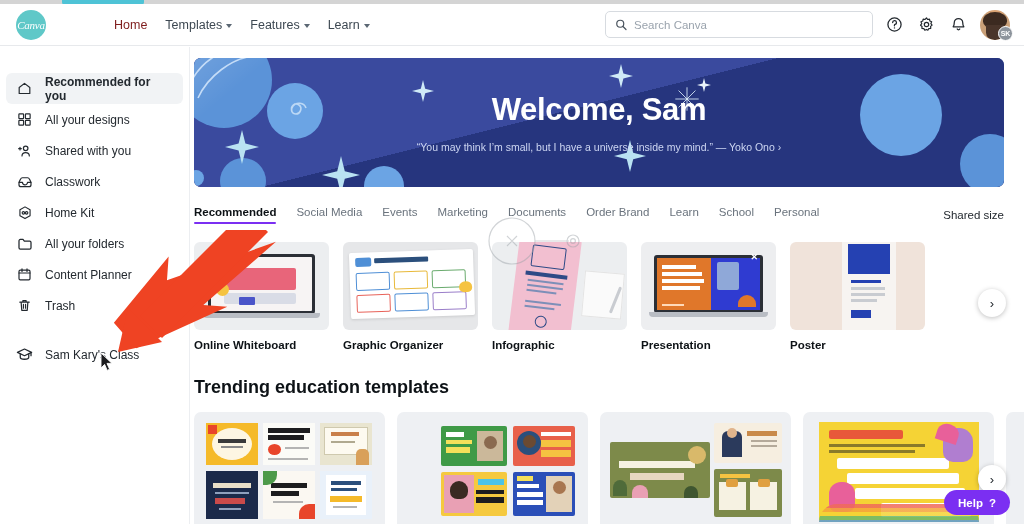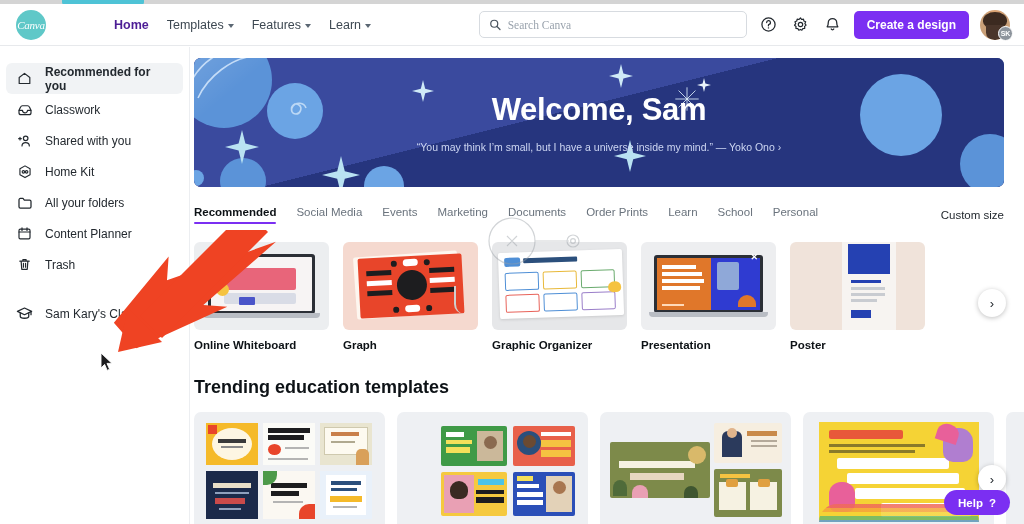--- a/index.html
+++ b/index.html
@@ -30,29 +30,29 @@
   }
   .logo span {
     font-family:"Liberation Serif", serif;
     font-style:italic; color:#fff; font-size:11px; letter-spacing:-0.2px;
   }
   .nav { display:flex; align-items:center; gap:18px; margin-left:24px; }
   .nav-item {
     font-size:12.5px; color:#3d4852; white-space:nowrap;
     display:flex; align-items:center; gap:4px; cursor:pointer;
   }
-  .nav-item.active { font-weight:bold; color:#4c1d95;padding-left:44px; }
+  .nav-item.active { font-weight:normal; color:#7f1d1d;padding-left:44px; }
   .caret {
     width:0;height:0;border-left:3.5px solid transparent;border-right:3.5px solid transparent;
     border-top:4px solid #5b6773; margin-top:2px;
   }
   .header-right { margin-left:auto; display:flex; align-items:center; gap:11px; }
   .search-box {
     width:268px; height:27px; border:1px solid #d7dbe0; border-radius:5px;
-    display:flex; align-items:center; gap:7px; padding:0 9px; background:#fff;font-family:Liberation Serif, serif;
+    display:flex; align-items:center; gap:7px; padding:0 9px; background:#fff;
   }
   .search-box input {
     border:none; outline:none; font-size:11.5px; font-family:inherit;
     color:#0d1216; width:100%; background:transparent;
   }
   .search-box input::placeholder { color:#9aa3ad; }
   .icon-btn {
     width:21px;height:21px;display:flex;align-items:center;justify-content:center;cursor:pointer;
   }
   .cta {
@@ -76,21 +76,21 @@
   }
   .avatar-badge {
     position:absolute; right:-3px; bottom:-1px; width:15px;height:15px;border-radius:50%;
     background:#8d949c; color:#fff; font-size:7px; font-weight:bold;
     display:flex;align-items:center;justify-content:center; border:1.5px solid #fff;
   }
 
   
   .sidebar {
     position:absolute; top:47px; left:0; width:190px; height:477px;
-    background:#fff; border-right:1px solid #eceef1; padding-top:16px;
+    background:#fff; border-right:1px solid #eceef1; padding-top:26px;
   }
   .side-item {
     display:flex; align-items:center; gap:12px;
     height:31px; margin:0 6px; padding:0 10px; border-radius:6px;
     font-size:12px; color:#23292f; cursor:pointer;
   }
   .side-item.active { background:#f1f3f5; font-weight:bold; }
   .side-icon { width:17px;height:17px;flex:0 0 17px;display:flex;align-items:center;justify-content:center;color:#23292f; }
   .side-sep { height:18px; }
 
@@ -221,60 +221,70 @@
         </svg>
       </div>
 
       <div class="icon-btn">
         <svg width="17" height="17" viewBox="0 0 24 24" fill="none" stroke="#23292f" stroke-width="1.8">
           <path d="M6 9.6a6 6 0 1 1 12 0c0 4 1.5 5.6 1.5 5.6H4.5S6 13.6 6 9.6z" stroke-linejoin="round"></path>
           <path d="M10.2 18.4a2 2 0 0 0 3.6 0" stroke-linecap="round"></path>
         </svg>
       </div>
 
-      <button class="cta">Create a design</button>
 
       <div class="avatar-wrap">
         <div class="avatar"></div>
         <div class="avatar-badge">SK</div>
       </div>
     </div>
   </div>
 
   <div class="sidebar">
 
     <div class="side-item active">
       <span class="side-icon">
         <svg width="15" height="15" viewBox="0 0 24 24" fill="none" stroke="#23292f" stroke-width="1.9">
           <path d="M3.5 10.5L12 3.8l8.5 6.7V20H3.5z" stroke-linejoin="round"></path>
         </svg>
       </span>
       <span>Recommended for you</span>
     </div>
 
-
-    <div class="side-item">
-      <span class="side-icon">
-        <svg width="16" height="16" viewBox="0 0 24 24" fill="none" stroke="#23292f" stroke-width="1.8">
-          <path d="M3 12.5V16a3 3 0 0 0 3 3h12a3 3 0 0 0 3-3v-3.5" stroke-linejoin="round"></path>
-          <path d="M3 12.5l2.4-5.1A3 3 0 0 1 8.1 5.6h7.8a3 3 0 0 1 2.7 1.8l2.4 5.1h-5.2a3.8 3.8 0 0 1-7.6 0z" stroke-linejoin="round"></path>
-        </svg>
-      </span>
-      <span>Classwork</span>
+    <div class="side-item">
+      <span class="side-icon">
+        <svg width="15" height="15" viewBox="0 0 24 24" fill="none" stroke="#23292f" stroke-width="1.9">
+          <rect x="3" y="3" width="7.5" height="7.5" rx="1"></rect>
+            <rect x="13.5" y="3" width="7.5" height="7.5" rx="1"></rect>
+          <rect x="3" y="13.5" width="7.5" height="7.5" rx="1"></rect>
+            <rect x="13.5" y="13.5" width="7.5" height="7.5" rx="1"></rect>
+        </svg>
+      </span>
+      <span>All your designs</span>
     </div>
 
     <div class="side-item">
       <span class="side-icon">
         <svg width="16" height="16" viewBox="0 0 24 24" fill="none" stroke="#23292f" stroke-width="1.8">
           <circle cx="13" cy="8" r="3.4"></circle>
           <path d="M7.5 19.5c0-3 2.5-5.2 5.5-5.2s5.5 2.2 5.5 5.2" stroke-linecap="round"></path>
           <path d="M2.5 8.5h4M4.5 6.5v4" stroke-linecap="round"></path>
         </svg>
       </span>
       <span>Shared with you</span>
+    </div>
+
+    <div class="side-item">
+      <span class="side-icon">
+        <svg width="16" height="16" viewBox="0 0 24 24" fill="none" stroke="#23292f" stroke-width="1.8">
+          <path d="M3 12.5V16a3 3 0 0 0 3 3h12a3 3 0 0 0 3-3v-3.5" stroke-linejoin="round"></path>
+          <path d="M3 12.5l2.4-5.1A3 3 0 0 1 8.1 5.6h7.8a3 3 0 0 1 2.7 1.8l2.4 5.1h-5.2a3.8 3.8 0 0 1-7.6 0z" stroke-linejoin="round"></path>
+        </svg>
+      </span>
+      <span>Classwork</span>
     </div>
 
     <div class="side-item">
       <span class="side-icon">
         <svg width="16" height="16" viewBox="0 0 24 24" fill="none" stroke="#23292f" stroke-width="1.7">
           <path d="M12 2.8l7.6 4.4v8.8L12 20.4 4.4 16V7.2z" stroke-linejoin="round"></path>
           <circle cx="9.6" cy="11.8" r="1.9"></circle>
             <circle cx="14.4" cy="11.8" r="1.9"></circle>
         </svg>
       </span>
@@ -378,84 +388,79 @@
         <div class="banner-quote">“You may think I’m small, but I have a universe inside my mind.” — Yoko Ono ›</div>
       </div>
     </div>
 
     <div class="tabs">
       <div class="tab active">Recommended</div>
       <div class="tab">Social Media</div>
       <div class="tab">Events</div>
       <div class="tab">Marketing</div>
       <div class="tab">Documents</div>
-      <div class="tab">Order Prints</div>
+      <div class="tab">Order Brand</div>
       <div class="tab">Learn</div>
       <div class="tab">School</div>
       <div class="tab">Personal</div>
-      <div class="custom-size">Custom size</div>
+      <div class="custom-size">Shared size</div>
     </div>
 
     <div class="cards">
 
       <div class="card">
         <div class="thumb" style="background:#eceef0;">
           <div class="mini" style="left:14px;top:12px;width:107px;height:60px;background:#2b2f36;border-radius:3px;padding:3px;">
             <div style="width:100%;height:100%;background:#f7f4f4;border-radius:1px;position:relative;">
               <div style="position:absolute;left:13px;top:11px;width:72px;height:22px;background:#e8657a;border-radius:2px;"></div>
               <div style="position:absolute;left:13px;top:36px;width:72px;height:11px;background:#d9dce6;border-radius:2px;"></div>
               <div style="position:absolute;left:5px;top:26px;width:13px;height:13px;background:#f5c341;border-radius:50%;"></div>
               <div style="position:absolute;left:28px;top:40px;width:16px;height:8px;background:#4b55c9;border-radius:1px;"></div>
             </div>
           </div>
           <div class="mini" style="left:9px;top:71px;width:117px;height:5px;background:#b9bdc4;border-radius:0 0 4px 4px;"></div>
         </div>
         <div class="label">Online Whiteboard</div>
       </div>
 
-      <div class="card">
-        <div class="thumb" style="background:#f5d9cf;">
-          <div class="mini" style="left:12px;top:12px;width:104px;height:62px;background:#fdf6ef;border-radius:2px;transform:rotate(-4deg);"></div>
-          <div class="mini" style="left:16px;top:14px;width:104px;height:60px;background:#e8452a;border-radius:2px;transform:rotate(-3deg);">
-            <div style="position:absolute;left:38px;top:14px;width:30px;height:30px;background:#1d1d1f;border-radius:50%;"></div>
-            <div style="position:absolute;left:8px;top:13px;width:25px;height:5px;background:#1d1d1f;"></div>
-            <div style="position:absolute;left:8px;top:23px;width:25px;height:5px;background:#fff;"></div>
-            <div style="position:absolute;left:8px;top:33px;width:25px;height:5px;background:#1d1d1f;"></div>
-            <div style="position:absolute;right:8px;top:13px;width:25px;height:5px;background:#1d1d1f;"></div>
-            <div style="position:absolute;right:8px;top:23px;width:25px;height:5px;background:#fff;"></div>
-            <div style="position:absolute;right:8px;top:33px;width:25px;height:5px;background:#1d1d1f;"></div>
-            <div style="position:absolute;left:45px;top:3px;width:15px;height:7px;background:#fff;border-radius:4px;"></div>
-            <div style="position:absolute;left:45px;top:49px;width:15px;height:7px;background:#fff;border-radius:4px;"></div>
-            <div style="position:absolute;left:33px;top:4px;width:6px;height:6px;background:#1d1d1f;border-radius:50%;"></div>
-            <div style="position:absolute;left:66px;top:4px;width:6px;height:6px;background:#1d1d1f;border-radius:50%;"></div>
-            <div style="position:absolute;left:33px;top:50px;width:6px;height:6px;background:#1d1d1f;border-radius:50%;"></div>
-            <div style="position:absolute;left:66px;top:50px;width:6px;height:6px;background:#1d1d1f;border-radius:50%;"></div>
-          </div>
-          <div class="mini" style="right:8px;top:44px;width:16px;height:28px;border-left:2px solid #cfcfcf;border-radius:0 0 0 10px;"></div>
-        </div>
-        <div class="label">Graph</div>
-      </div>
 
       <div class="card">
         <div class="thumb" style="background:#e6e7e9;">
           <div class="mini" style="left:7px;top:9px;width:124px;height:66px;background:#fff;border-radius:2px;transform:rotate(-2deg);box-shadow:0 1px 3px rgba(0,0,0,.12);">
             <div style="position:absolute;left:6px;top:5px;width:16px;height:9px;background:#4f8fd6;border-radius:2px;"></div>
             <div style="position:absolute;left:25px;top:6px;width:54px;height:5px;background:#2b4f7c;border-radius:1px;"></div>
             <div style="position:absolute;left:6px;top:20px;width:34px;height:18px;border:1.4px solid #4f8fd6;border-radius:2px;"></div>
             <div style="position:absolute;left:44px;top:20px;width:34px;height:18px;border:1.4px solid #e8b93a;border-radius:2px;"></div>
             <div style="position:absolute;left:82px;top:20px;width:34px;height:18px;border:1.4px solid #6aab6e;border-radius:2px;"></div>
             <div style="position:absolute;left:6px;top:42px;width:34px;height:18px;border:1.4px solid #e8635a;border-radius:2px;"></div>
             <div style="position:absolute;left:44px;top:42px;width:34px;height:18px;border:1.4px solid #4f8fd6;border-radius:2px;"></div>
             <div style="position:absolute;left:82px;top:42px;width:34px;height:18px;border:1.4px solid #9a7ec9;border-radius:2px;"></div>
             <div style="position:absolute;right:2px;top:32px;width:13px;height:11px;background:#f5c341;border-radius:50% 50% 40% 40%;"></div>
           </div>
         </div>
         <div class="label">Graphic Organizer</div>
       </div>
 
+      <div class="card">
+        <div class="thumb" style="background:#eceef0;">
+          <div class="mini" style="left:22px;top:-4px;width:62px;height:98px;background:#f2bfd0;transform:rotate(7deg);">
+            <div style="position:absolute;left:14px;top:8px;width:34px;height:22px;border:1.6px solid #2e4a86;border-radius:2px;"></div>
+            <div style="position:absolute;left:10px;top:35px;width:42px;height:4px;background:#2e4a86;"></div>
+            <div style="position:absolute;left:13px;top:43px;width:36px;height:2px;background:#7d8fb8;"></div>
+            <div style="position:absolute;left:13px;top:48px;width:36px;height:2px;background:#7d8fb8;"></div>
+            <div style="position:absolute;left:13px;top:53px;width:30px;height:2px;background:#7d8fb8;"></div>
+            <div style="position:absolute;left:13px;top:64px;width:36px;height:2px;background:#7d8fb8;"></div>
+            <div style="position:absolute;left:13px;top:69px;width:30px;height:2px;background:#7d8fb8;"></div>
+            <div style="position:absolute;left:25px;top:78px;width:12px;height:12px;border:1.4px solid #2e4a86;border-radius:50%;"></div>
+          </div>
+          <div class="mini" style="right:4px;top:30px;width:40px;height:46px;background:#fafafa;transform:rotate(5deg);border:1px solid #e4e4e4;"></div>
+          <div class="mini" style="right:10px;top:44px;width:3px;height:28px;background:#c9ccd1;transform:rotate(22deg);border-radius:2px;"></div>
+        </div>
+        <div class="label">Infographic</div>
+      </div>
 
       <div class="card">
         <div class="thumb" style="background:#edeef0;">
           <div class="mini" style="left:13px;top:13px;width:109px;height:58px;background:#2b2f36;border-radius:3px;padding:3px;">
             <div style="width:100%;height:100%;display:flex;">
               <div style="width:52%;background:#e0772a;position:relative;">
                 <div style="position:absolute;left:5px;top:7px;width:34px;height:4px;background:#fff;"></div>
                 <div style="position:absolute;left:5px;top:14px;width:40px;height:4px;background:#fff;"></div>
                 <div style="position:absolute;left:5px;top:21px;width:42px;height:4px;background:#fff;"></div>
                 <div style="position:absolute;left:5px;top:28px;width:38px;height:4px;background:#fff;"></div>

